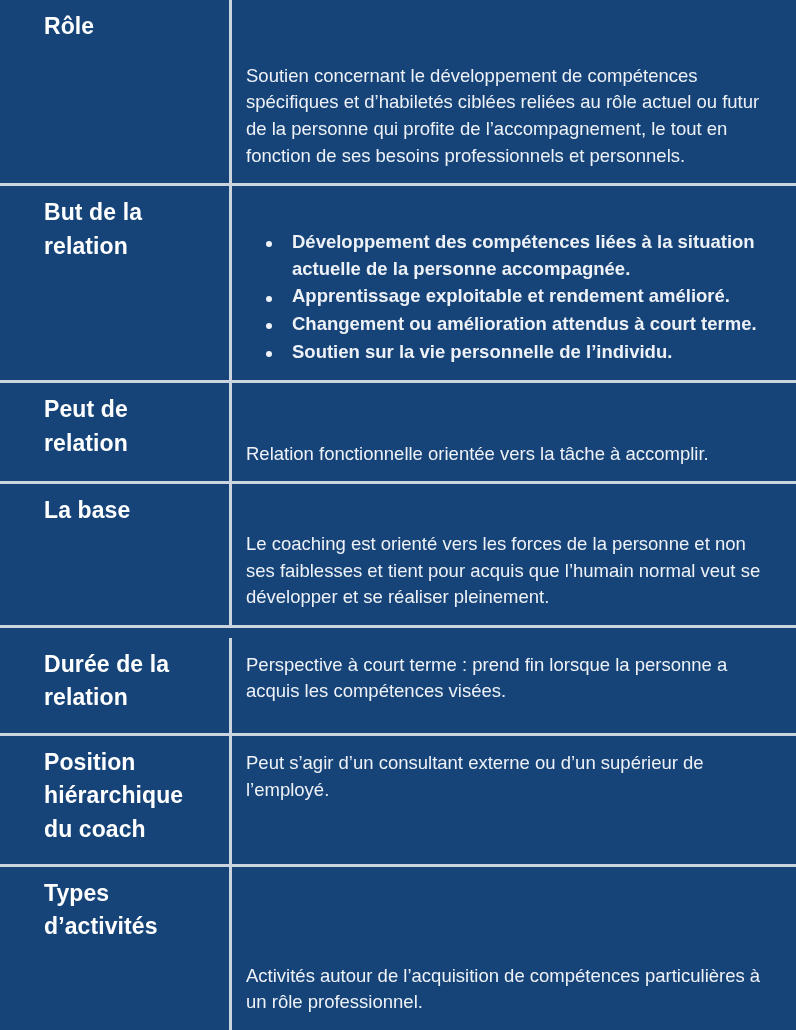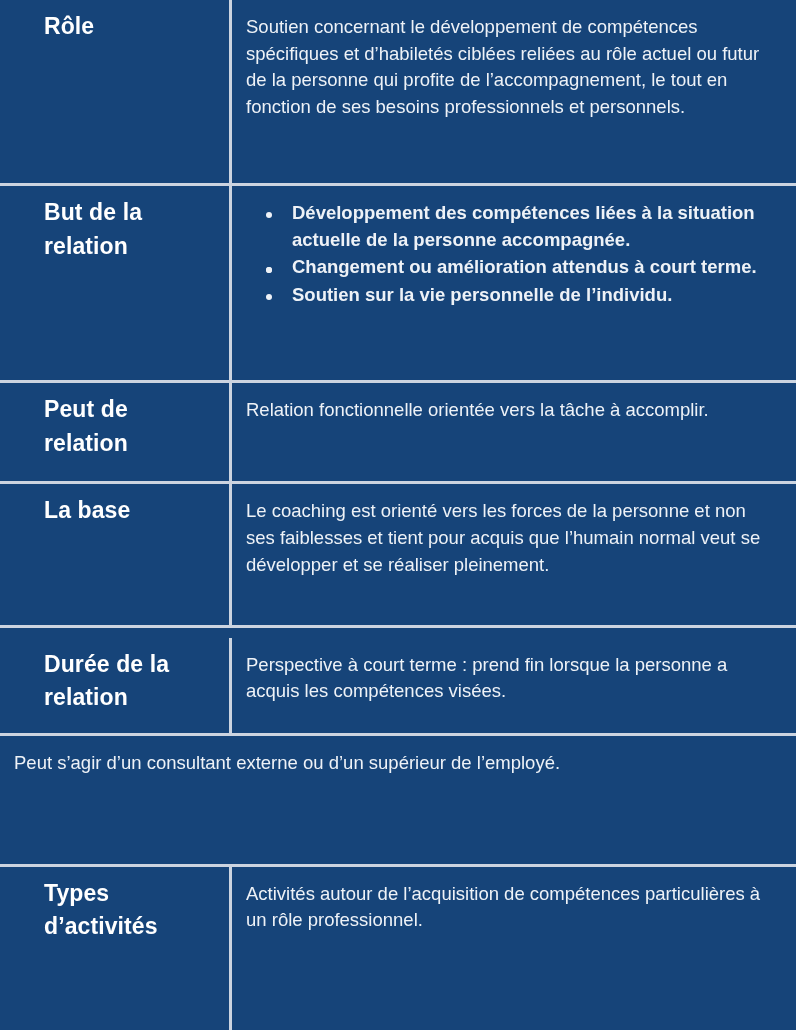--- a/index.html
+++ b/index.html
@@ -54,21 +54,21 @@
 
   .cell-content {
     flex: 1 1 auto;
     box-sizing: border-box;
     padding: 14px 26px 14px 14px;
     color: #eef2f7;
     font-size: 18.5px;
     line-height: 1.44;
     display: flex;
     flex-direction: column;
-    justify-content: flex-start;
+    justify-content: flex-end;
   }
   .cell-content.vcenter {
     justify-content: flex-start;
   }
 
   .cell-content p {
     margin: 0;
   }
 
   .bullet-list {
@@ -120,20 +120,21 @@
       <span>But de la relation</span>
     </div>
     <div class="cell-content">
       <ul class="bullet-list">
         <li>
           <span class="dot"></span>
           <span>Développement des compétences liées à la situation actuelle de la personne accompagnée.</span>
         </li>
         <li>
           <span class="dot"></span>
+          <span>Apprentissage exploitable et rendement amélioré.</span>
         </li>
         <li>
           <span class="dot"></span>
           <span>Changement ou amélioration attendus à court terme.</span>
         </li>
         <li>
           <span class="dot"></span>
           <span>Soutien sur la vie personnelle de l’individu.</span>
         </li>
       </ul>
@@ -161,20 +162,23 @@
   <div class="table-row row-h5">
     <div class="cell-label">
       <span>Durée de la relation</span>
     </div>
     <div class="cell-content vcenter">
       <p>Perspective à court terme : prend fin lorsque la personne a acquis les compétences visées.</p>
     </div>
   </div>
 
   <div class="table-row row-h6">
+    <div class="cell-label">
+      <span>Position hiérarchique du coach</span>
+    </div>
     <div class="cell-content vcenter">
       <p>Peut s’agir d’un consultant externe ou d’un supérieur de l’employé.</p>
     </div>
   </div>
 
   <div class="table-row row-h7">
     <div class="cell-label">
       <span>Types d’activités</span>
     </div>
     <div class="cell-content">

